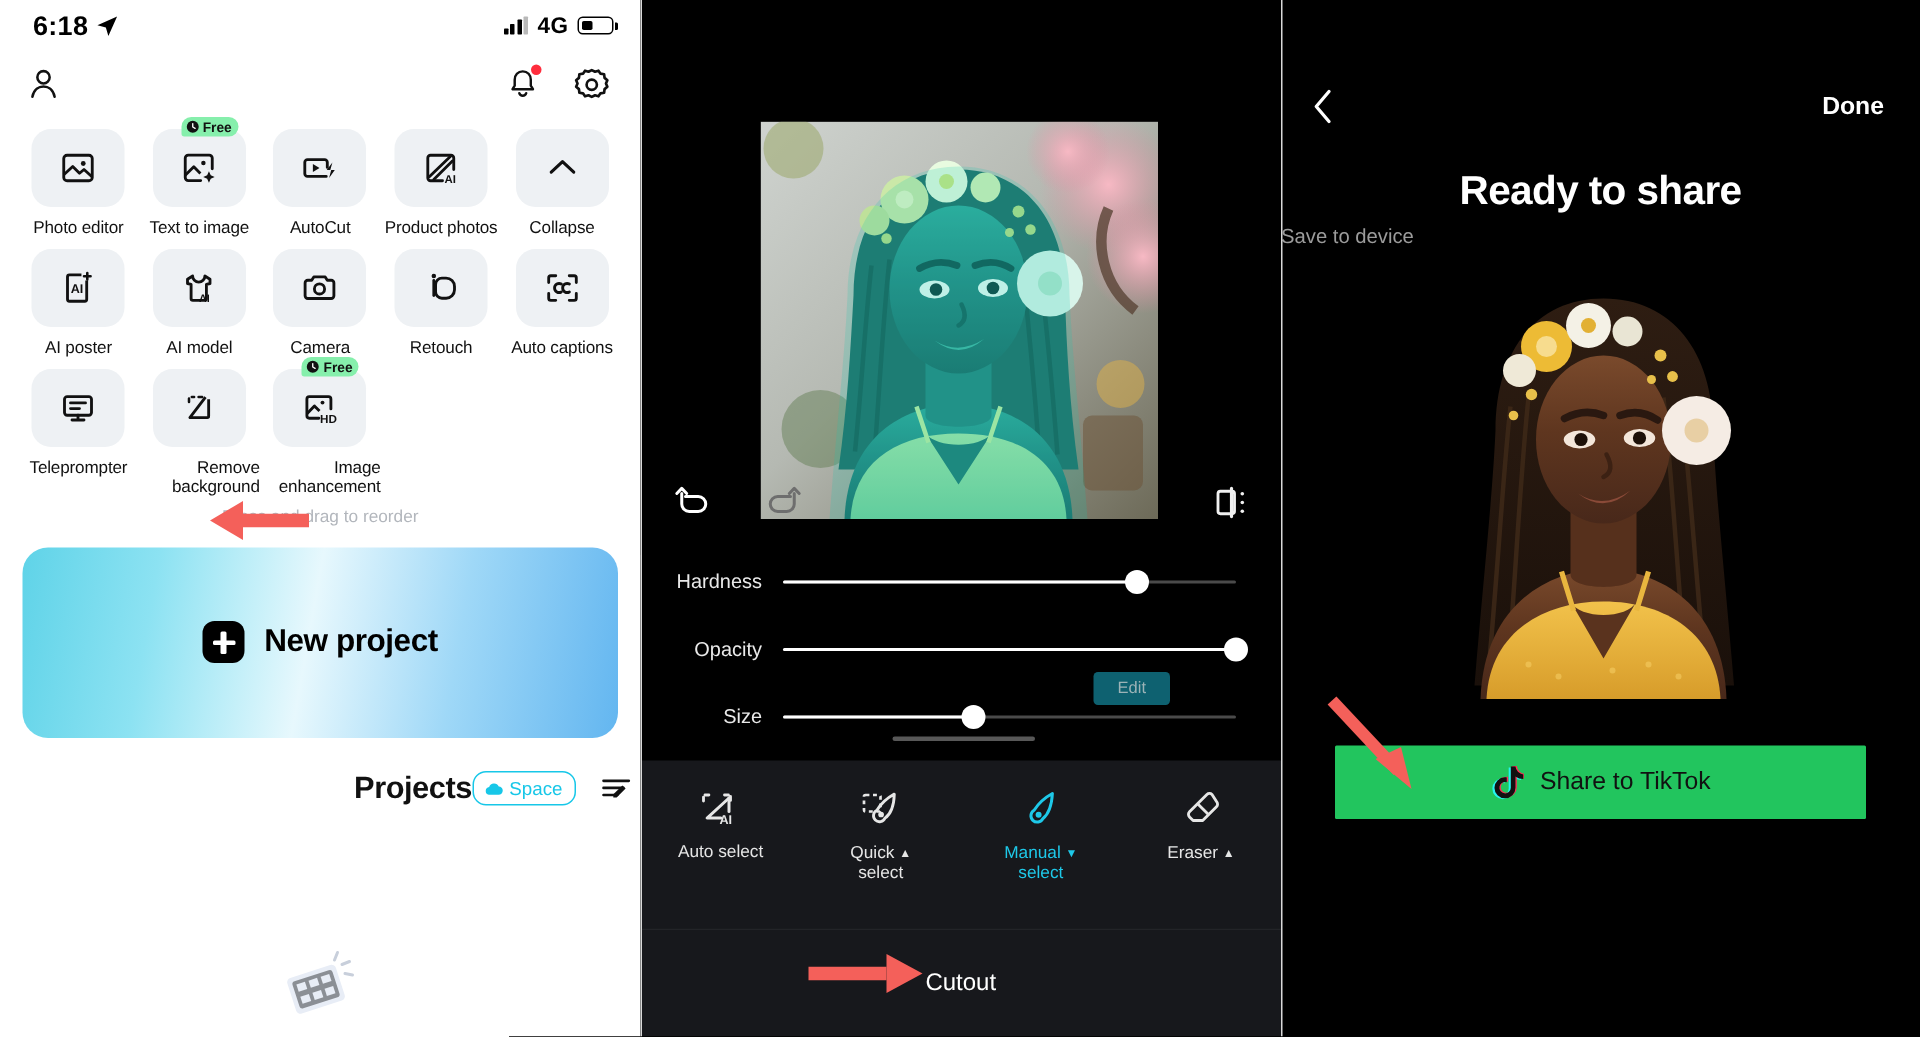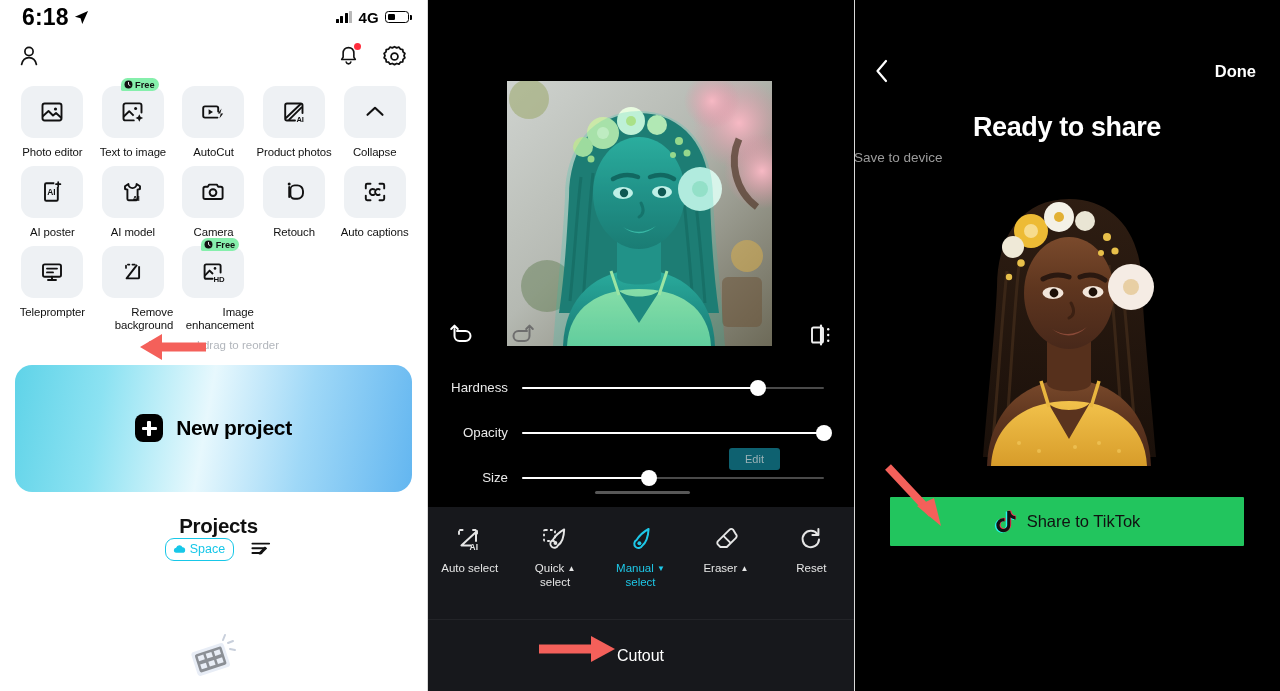--- a/index.html
+++ b/index.html
@@ -15,21 +15,21 @@
     position: relative;
     width: 427px; height: 691px;
     background: #ffffff;
     overflow: hidden;
   }
   .statusbar {
     height: 34px; display: flex; align-items: center;
     justify-content: space-between; padding: 0 18px 0 22px;
   }
   .sb-time {
-    font-size: 23px; font-weight: bold; color: #000;
+    font-size: 18px; font-weight: bold; color: #000;
     display: flex; align-items: center; gap: 5px; letter-spacing: .2px;
   }
   .sb-right { display: flex; align-items: center; gap: 6px; }
   .sb-4g { font-size: 15px; font-weight: bold; color: #000; letter-spacing: .3px; }
   .bars { display: flex; align-items: flex-end; gap: 1.6px; height: 12px; }
   .bars i { width: 3px; background: #000; border-radius: .5px; display: block; }
   .bars i:nth-child(1){ height: 4px; }
   .bars i:nth-child(2){ height: 7px; }
   .bars i:nth-child(3){ height: 10px; }
   .bars i:nth-child(4){ height: 12px; background: #b9b9b9; }
@@ -91,23 +91,22 @@
   }
   .np-plus::before {
     content:""; position:absolute; width: 15px; height: 3.4px; background:#fff; border-radius:1px;
   }
   .np-plus::after {
     content:""; position:absolute; width: 3.4px; height: 15px; background:#fff; border-radius:1px;
   }
   .np-text { font-size: 21px; font-weight: bold; color: #000; letter-spacing:-.3px; }
 
   .projects-row {
-    display:flex; align-items:center; justify-content: flex-start;
+    display:flex; align-items:center; justify-content: flex-end;
     padding: 22px 5px 0 15px;
-    flex-direction: column;
   }
   .projects-title { font-size: 20.5px; font-weight: bold; color:#111; letter-spacing:-.3px; }
   .proj-actions { display:flex; align-items:center; gap: 16px; }
   .space-pill {
     border: 1.5px solid #17c7e8; border-radius: 9px; height: 23px;
     display:flex; align-items:center; gap:4px; padding: 0 8px 0 6px;
   }
   .space-pill span { font-size: 12.5px; color: #17c7e8; font-weight: 500; }
 
   .empty-state {
@@ -659,27 +658,20 @@
         <div class="tool">
           <svg width="30" height="28" viewBox="0 0 30 28">
             <path d="M18.6 4.6 L7 16.2 a2.4 2.4 0 0 0 0 3.4 l2.4 2.4 h6.4 l9.2 -9.2 a2.4 2.4 0 0 0 0 -3.4 L22 4.6 a2.4 2.4 0 0 0 -3.4 0 Z" fill="none" stroke="#e6e6e6" stroke-width="1.9" stroke-linejoin="round"></path>
             <path d="M12.4 10.8 L19.8 18.2" stroke="#e6e6e6" stroke-width="1.9"></path>
           </svg>
           <div class="tl">
             <span><span>Eraser </span><span class="caret">▲</span></span>
           </div>
         </div>
 
-        <div class="tool">
-          <svg width="30" height="28" viewBox="0 0 30 28">
-            <path d="M21.6 9.4 A8.2 8.2 0 1 0 23 14.6" fill="none" stroke="#e6e6e6" stroke-width="2" stroke-linecap="round"></path>
-            <path d="M22.4 4 V10 h-6" fill="none" stroke="#e6e6e6" stroke-width="2" stroke-linecap="round" stroke-linejoin="round"></path>
-          </svg>
-          <div class="tl">Reset</div>
-        </div>
       </div>
     </div>
 
     <div class="mid-bottom">
       <div class="cutout-text">Cutout</div>
     </div>
 
     <svg class="arrow" style="left:110px; top:634px;" width="80" height="30" viewBox="0 0 80 30">
       <path d="M2 15 H54" stroke="#f4605a" stroke-width="9" stroke-linecap="butt"></path>
       <path d="M54 2 L78 15 L54 28 Z" fill="#f4605a"></path>

